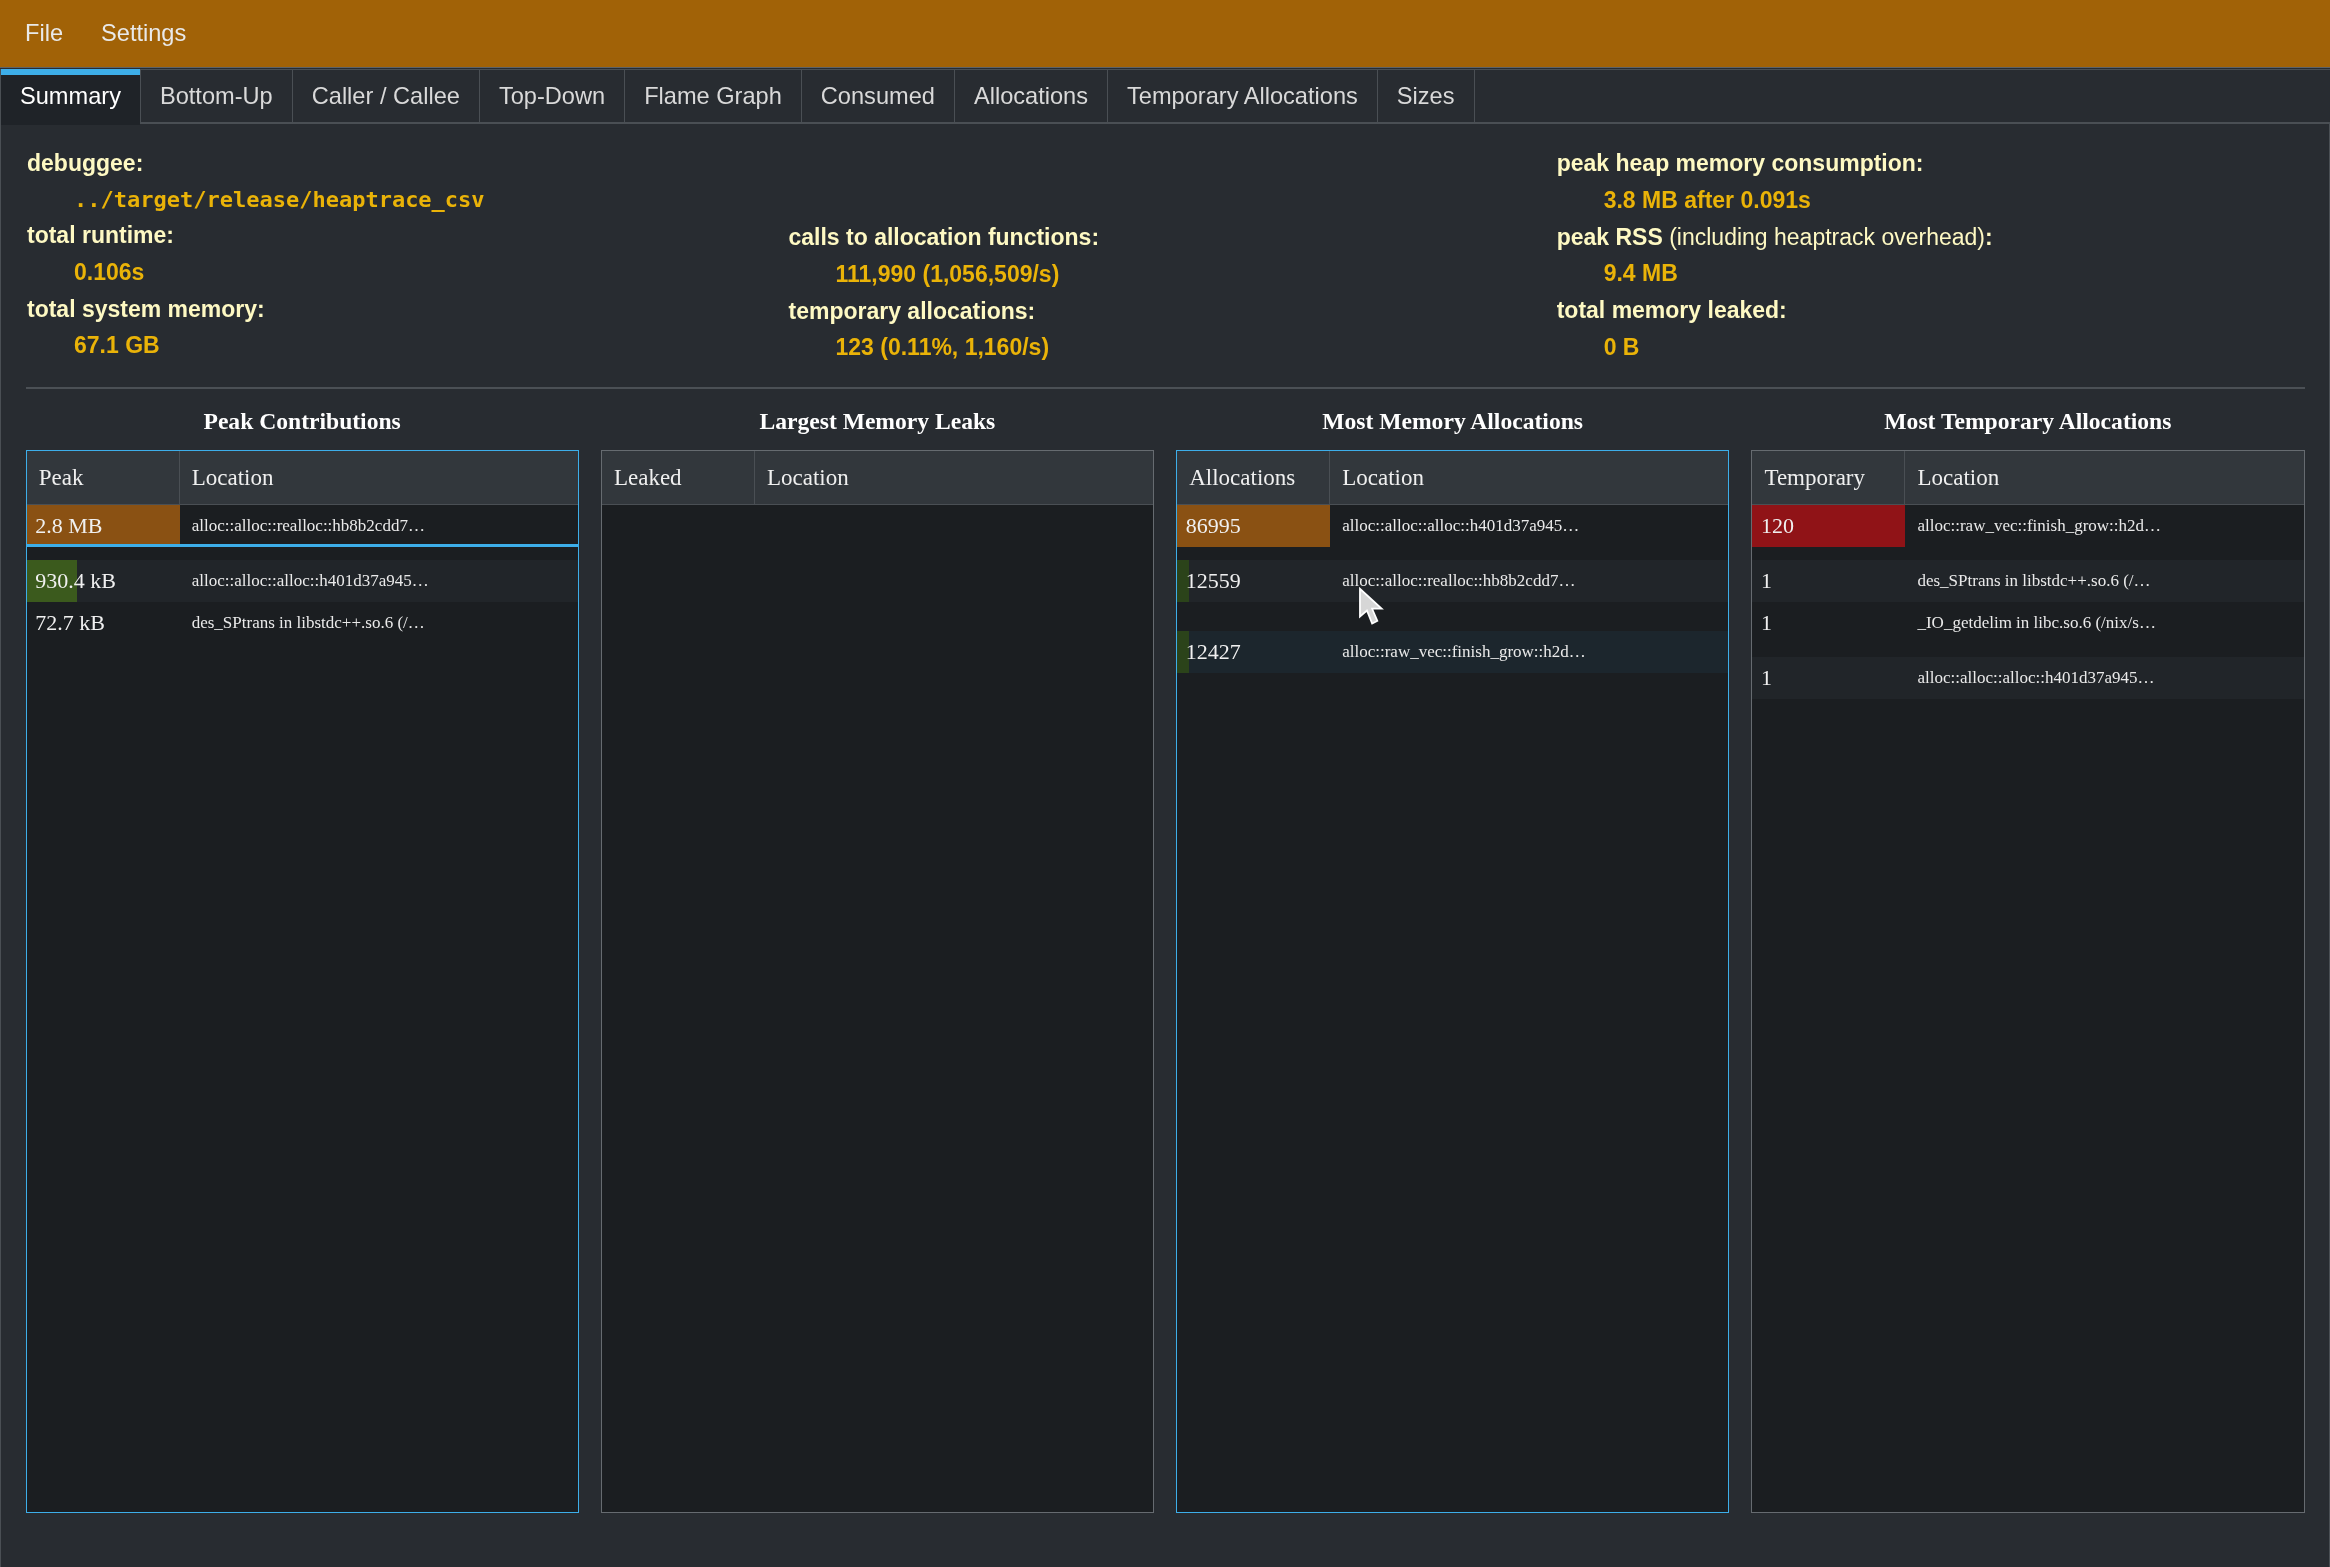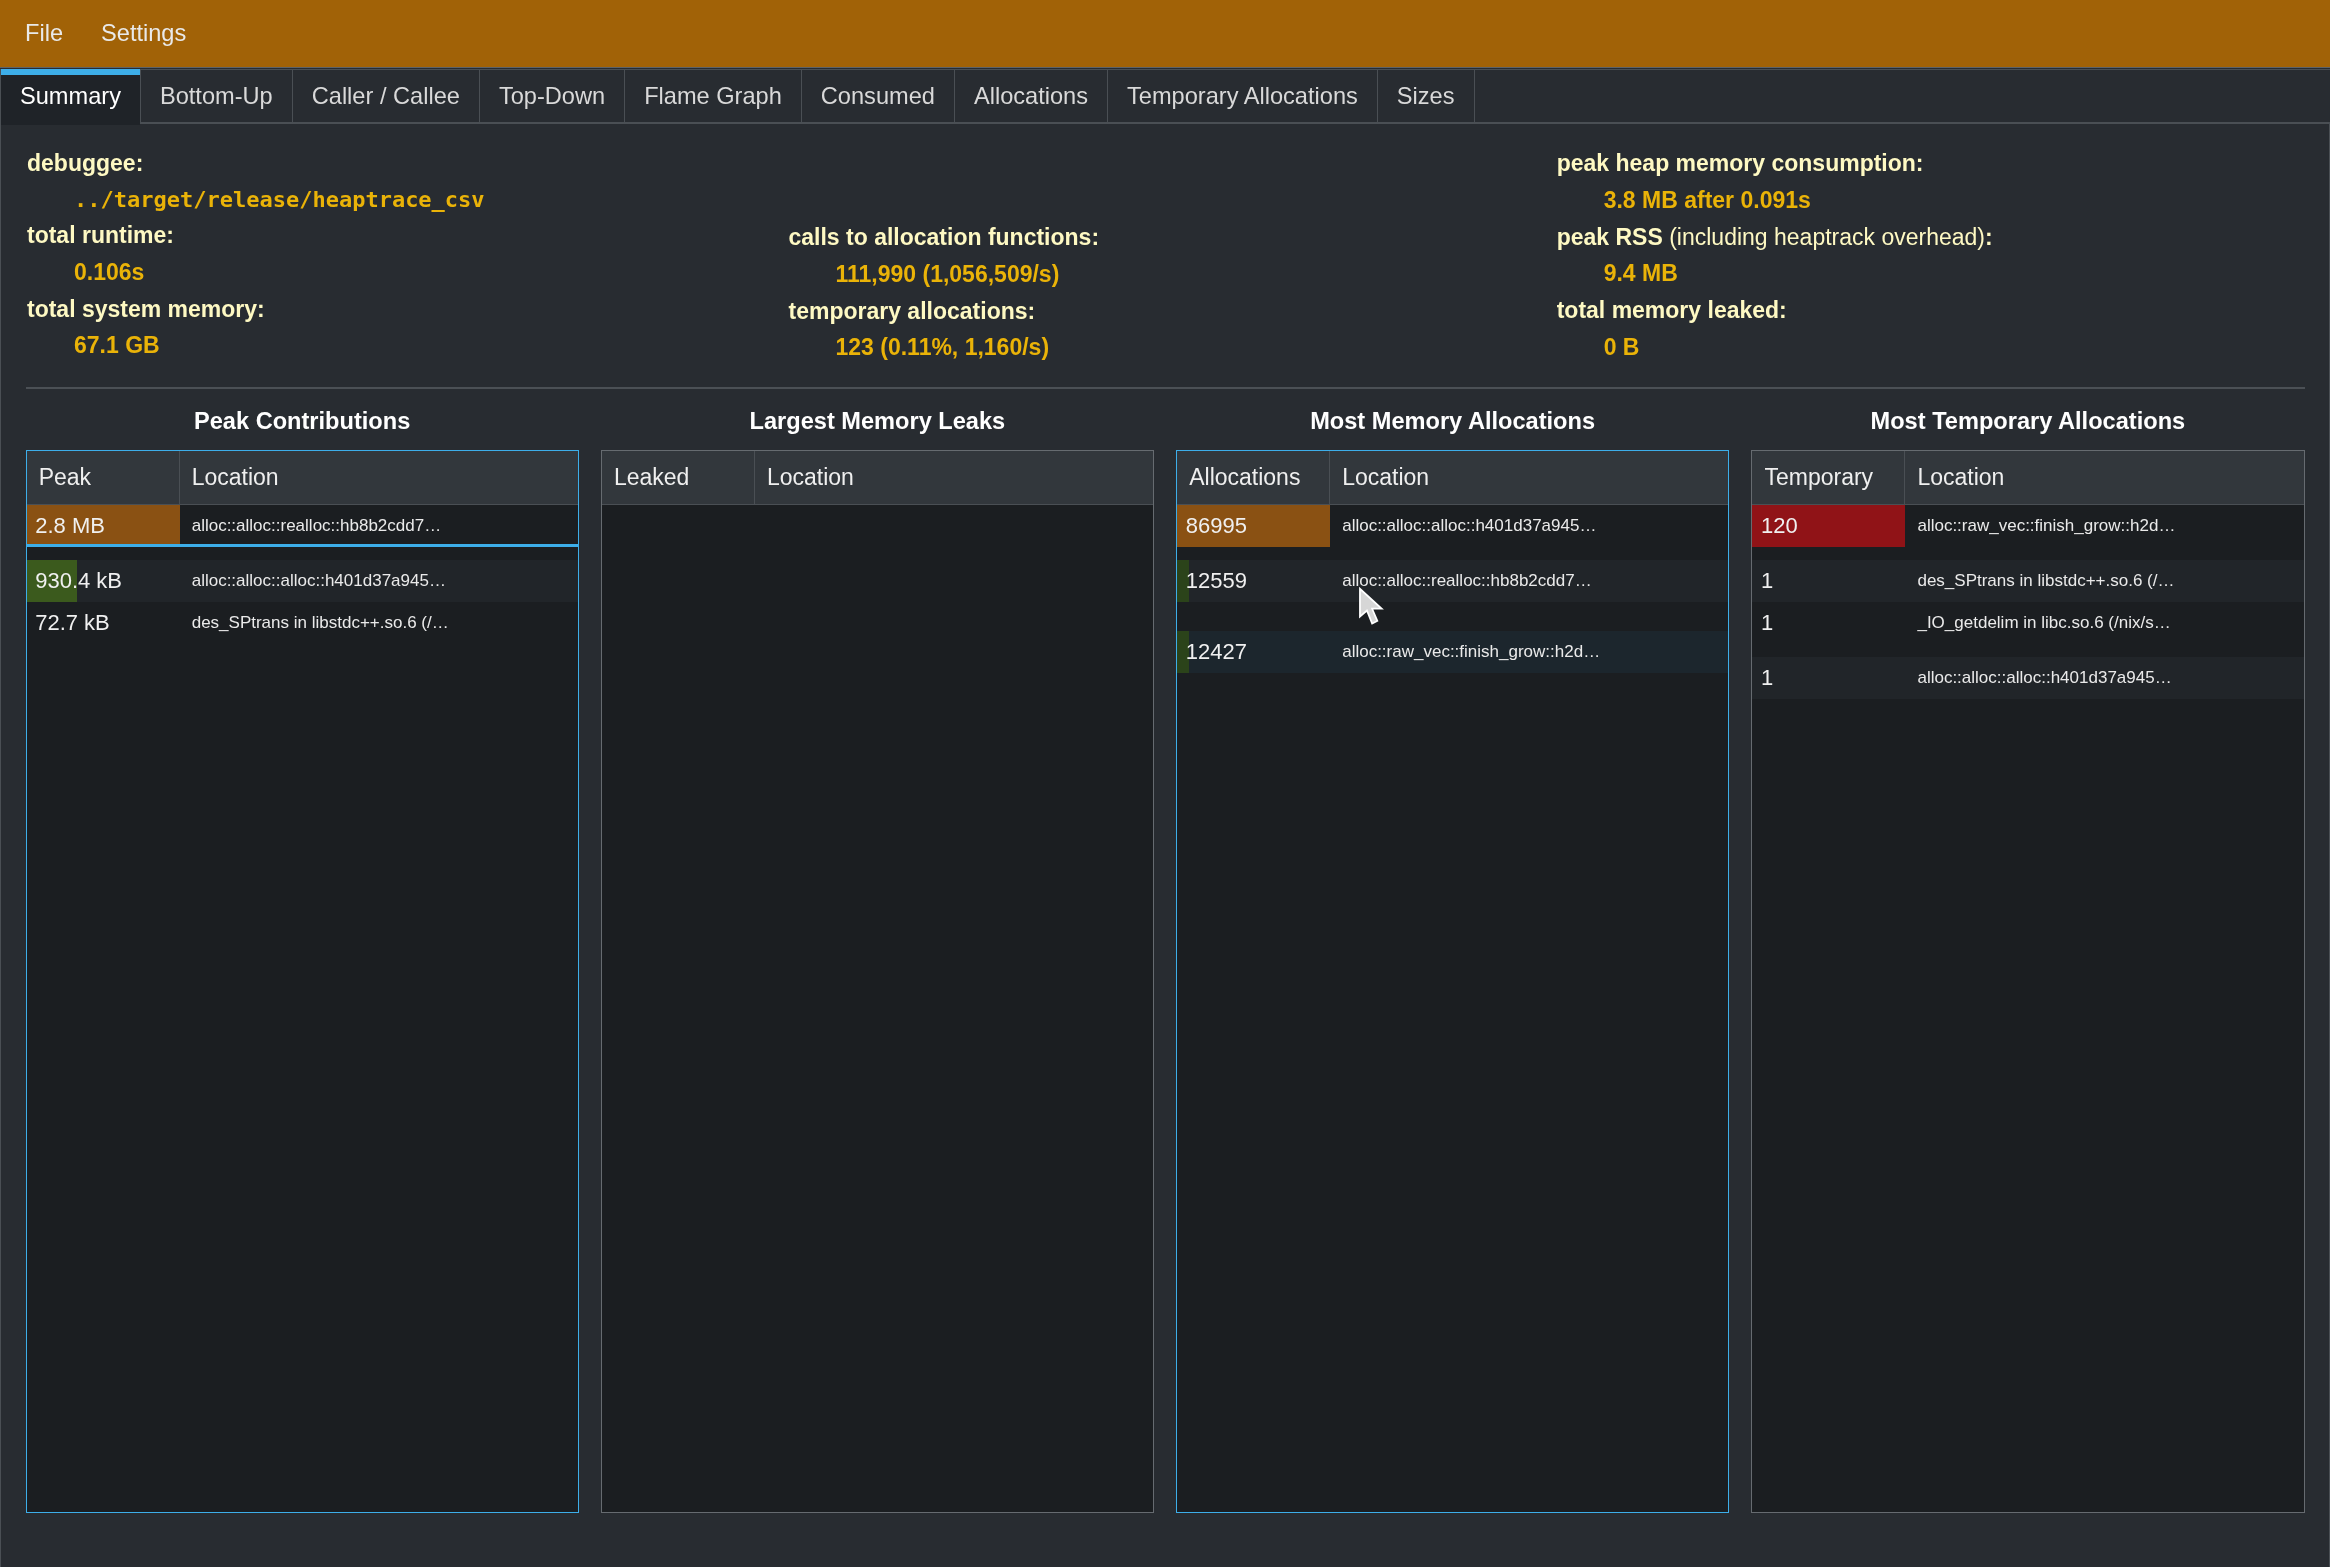--- a/index.html
+++ b/index.html
@@ -118,20 +118,21 @@
     margin: 8.7px 24.5px 0 24.5px;
   }
 
   
   .panels {
     flex: 1;
     display: flex;
     padding: 19px 24.5px 19px 24.5px;
     gap: 22px;
     min-height: 0;
+    font-family: Liberation Serif, serif;
   }
   .panel {
     flex: 1;
     display: flex;
     flex-direction: column;
     min-width: 0;
   }
   .panel-title {
     text-align: center;
     font-size: 23.6px;

